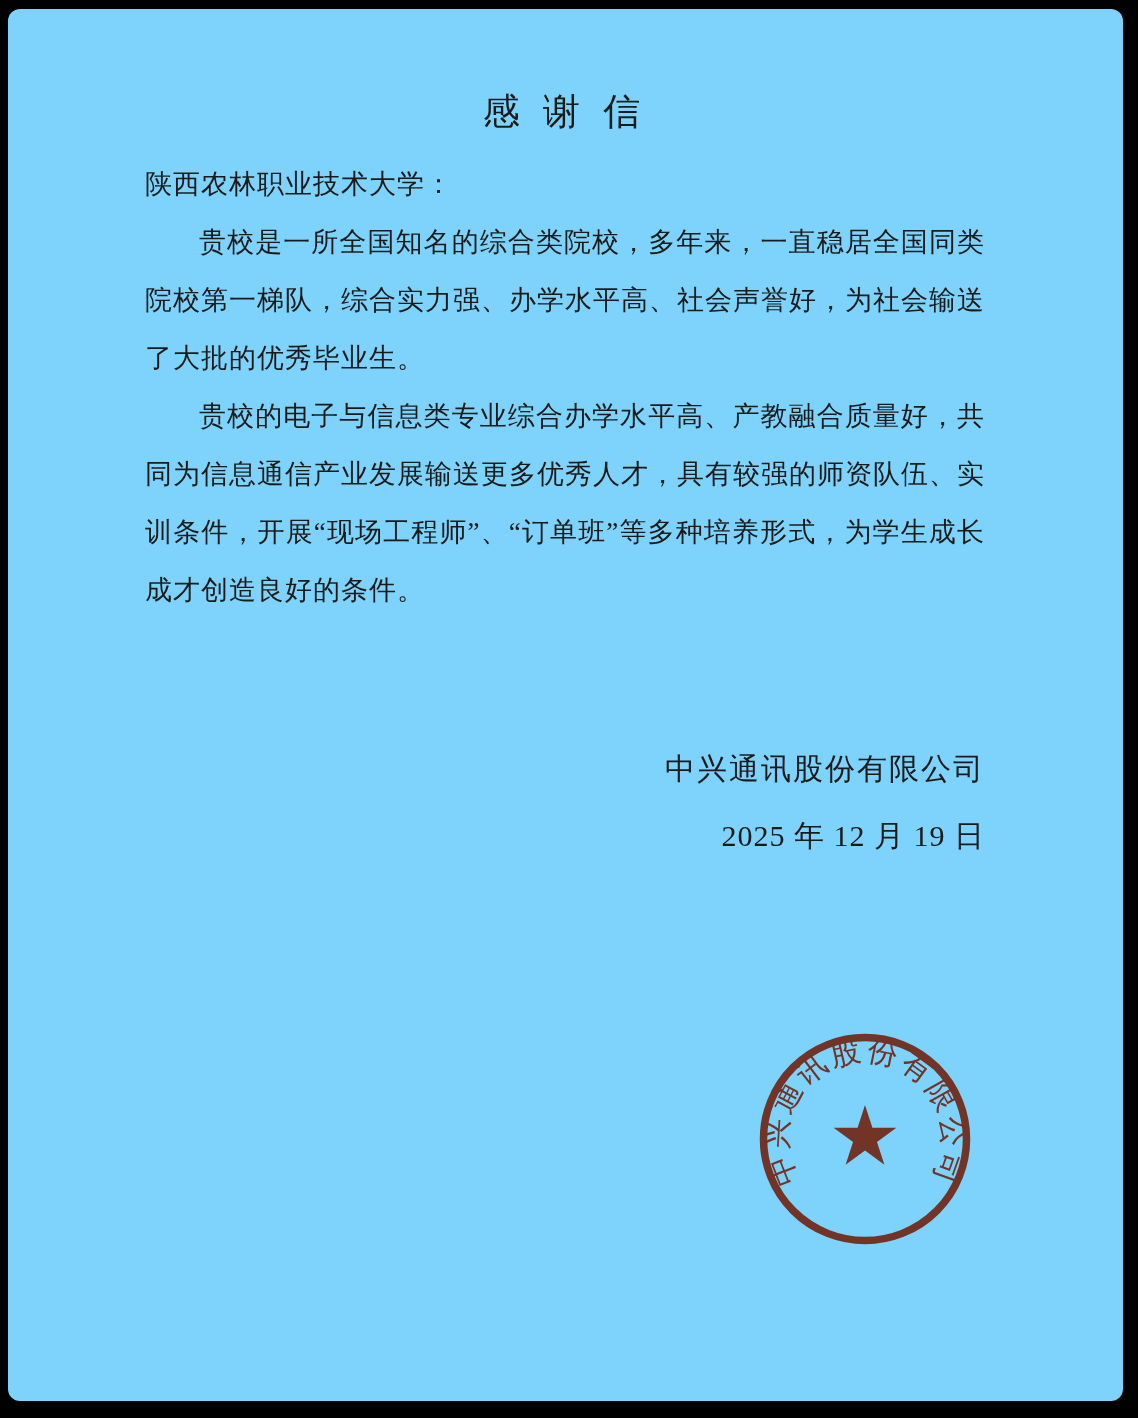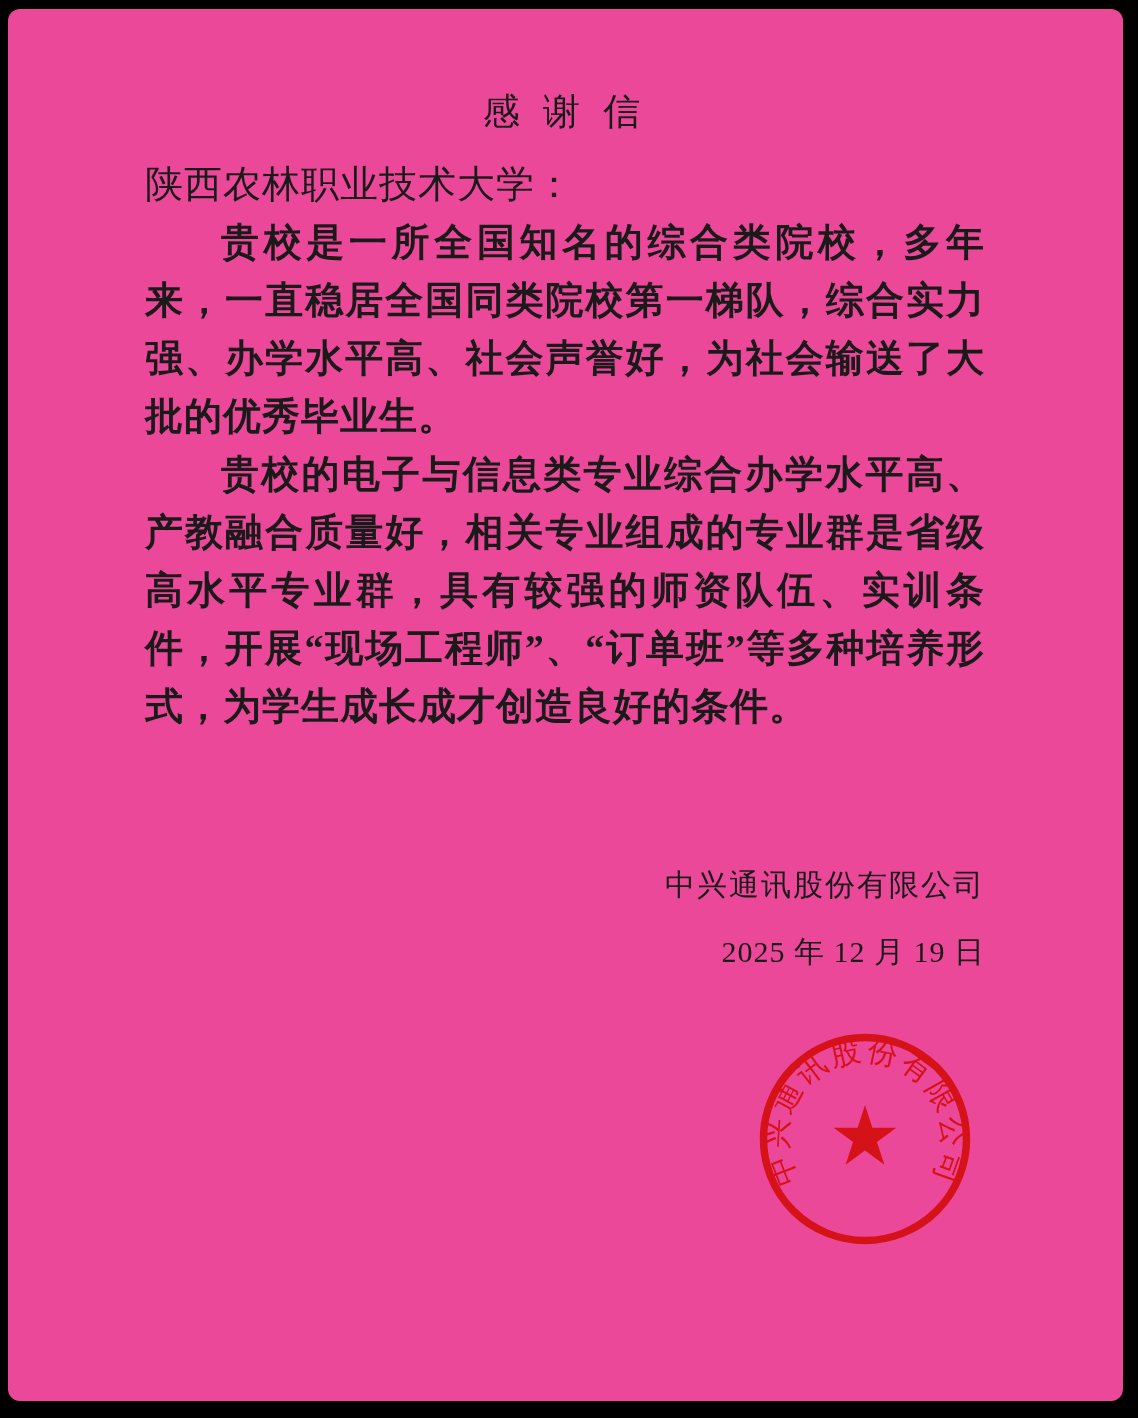--- a/index.html
+++ b/index.html
@@ -14,54 +14,53 @@
     height: 1418px;
     background: #000000;
     overflow: hidden;
   }
   .page {
     position: absolute;
     left: 8px;
     top: 9px;
     width: 1115px;
     height: 1392px;
-    background: #ec4899;
+    background: #7dd3fc;
     border-radius: 12px;
   }
   .content {
     position: absolute;
     left: 137px;
     top: 0;
     width: 840px;
   }
   .title {
     margin: 0;
     margin-top: 78px;
     font-size: 37px;
     font-weight: 400;
     letter-spacing: 7px;
     text-align: center;
     color: #1a1a1a;
     white-space: pre;
   }
   .body-text {
     margin-top: 18px;
-    font-size: 38px;
+    font-size: 27px;
     line-height: 58px;
     color: #1a1a1a;
     letter-spacing: 1px;
   }
   .body-text p {
     margin: 0;
     text-align: justify;
     text-justify: inter-ideograph;
   }
   .body-text p.indent {
     text-indent: 2em;
-    font-weight: bold;
   }
   .sign-block {
     margin-top: 116px;
     text-align: right;
     font-size: 30px;
     line-height: 67px;
     color: #1a1a1a;
     letter-spacing: 2px;
   }
   .sign-block .date-line {
@@ -88,21 +87,21 @@
 
 <div class="frame">
   <div class="page">
 
     <div class="content">
       <h1 class="title">感 谢 信</h1>
 
       <div class="body-text">
         <p>陕西农林职业技术大学：</p>
         <p class="indent">贵校是一所全国知名的综合类院校，多年来，一直稳居全国同类院校第一梯队，综合实力强、办学水平高、社会声誉好，为社会输送了大批的优秀毕业生。</p>
-        <p class="indent">贵校的电子与信息类专业综合办学水平高、产教融合质量好，相关专业组成的专业群是省级高水平专业群，具有较强的师资队伍、实训条件，开展“现场工程师”、“订单班”等多种培养形式，为学生成长成才创造良好的条件。</p>
+        <p class="indent">贵校的电子与信息类专业综合办学水平高、产教融合质量好，共同为信息通信产业发展输送更多优秀人才，具有较强的师资队伍、实训条件，开展“现场工程师”、“订单班”等多种培养形式，为学生成长成才创造良好的条件。</p>
       </div>
 
       <div class="sign-block">
         <div>中兴通讯股份有限公司</div>
         <div class="date-line">2025 年 12 月 19 日</div>
       </div>
     </div>
 
     <div class="seal">
       <svg width="224" height="224" viewBox="0 0 224 224">

